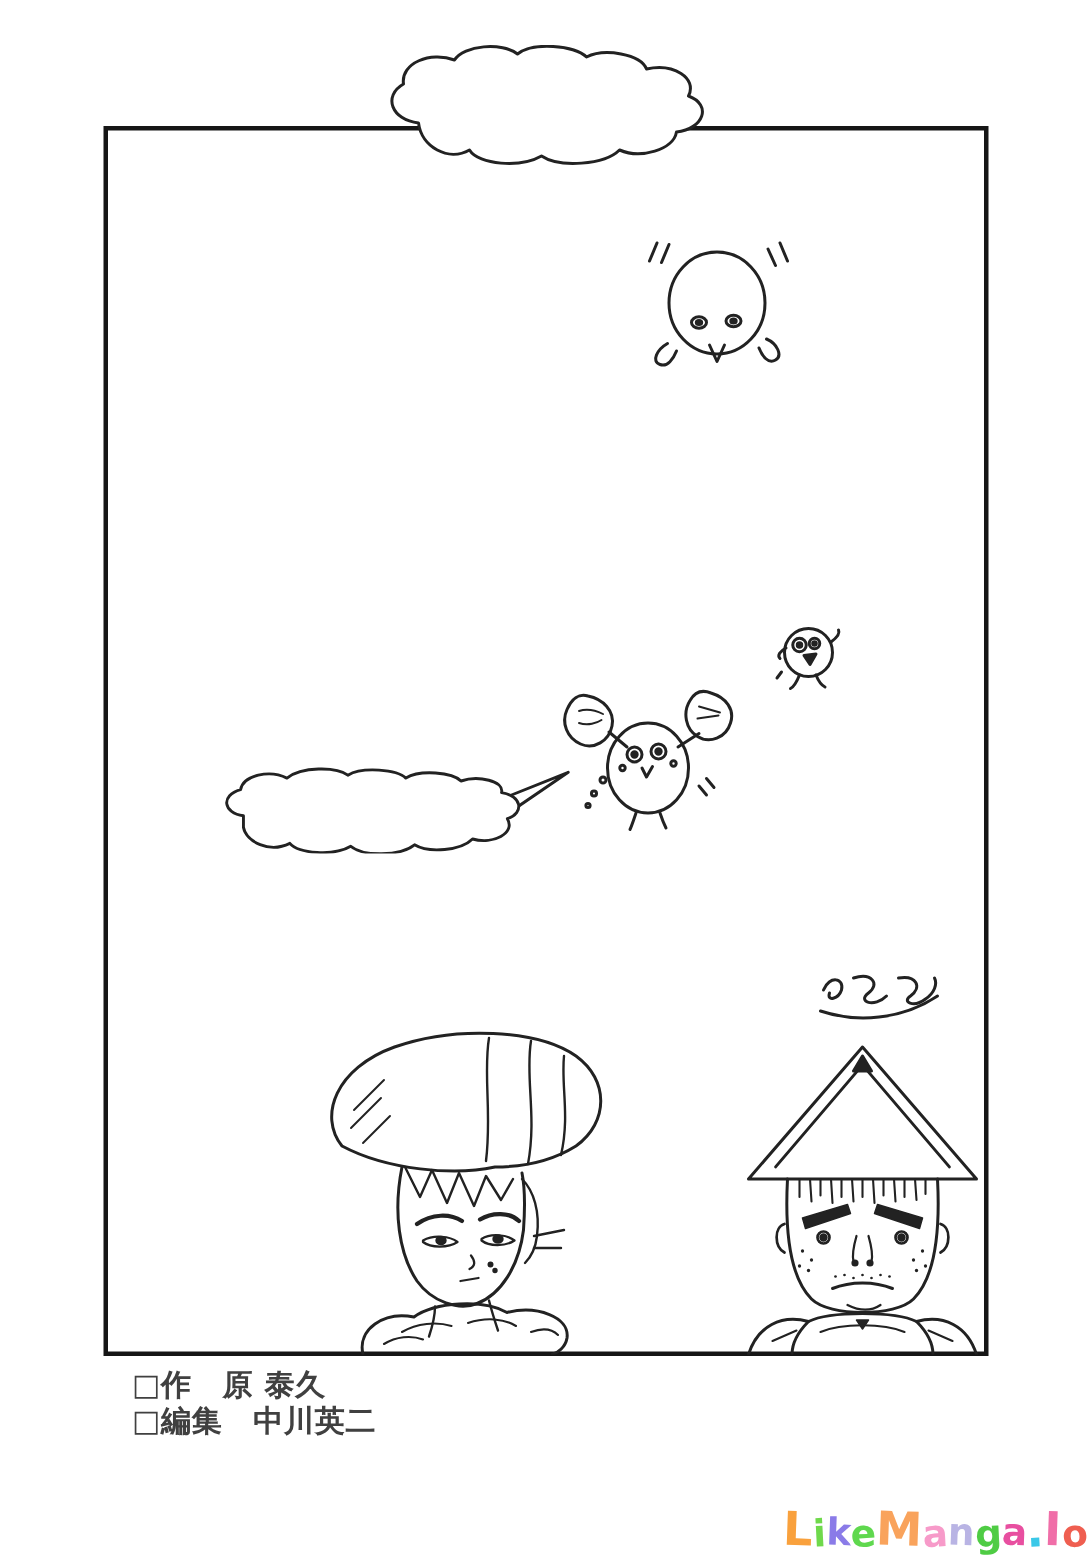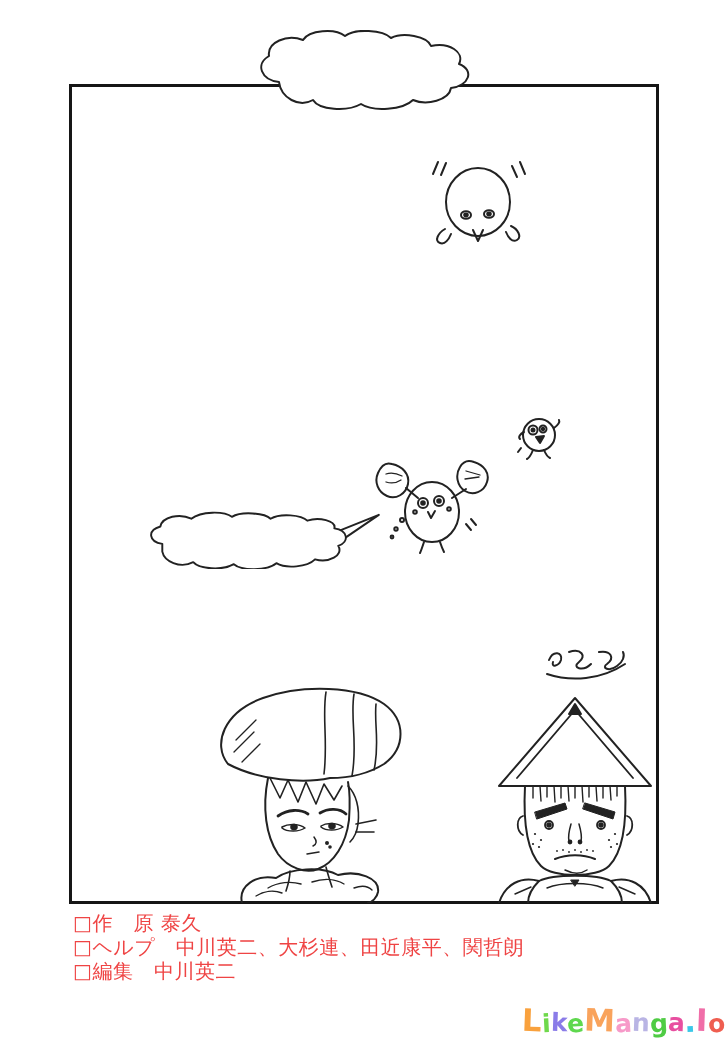--- a/index.html
+++ b/index.html
@@ -6,21 +6,21 @@
   .page{position:relative;width:728px;height:1040px;background:#ffffff;overflow:hidden;
         font-family:"DejaVu Sans","Liberation Sans",sans-serif;color:#1c1c1c;}
   .abs{position:absolute;}
   .hand{font-size:15px;line-height:22px;letter-spacing:.2px;white-space:nowrap;color:#1d1d1d;}
   .box{left:69px;top:84px;width:590px;height:820px;border:3px solid #161616;box-sizing:border-box;background:#fff;z-index:1;}
   .cloud-wrap{z-index:3;}
   .cloud-text{position:absolute;width:100%;text-align:center;font-size:16px;letter-spacing:.5px;color:#1d1d1d;}
   svg.doodle{stroke:#222;fill:none;stroke-width:2;stroke-linecap:round;stroke-linejoin:round;z-index:2;}
   .sig{font-size:14px;line-height:18px;letter-spacing:.3px;}
   .woo{font-family:"DejaVu Serif","Liberation Serif",serif;font-style:italic;font-size:24px;letter-spacing:4px;color:#242424;}
-  .credits{left:73px;top:911px;font-size:20px;font-weight:normal;line-height:24px;color:#ef4444;letter-spacing:.5px;}
+  .credits{left:88px;top:911px;font-size:20px;font-weight:bold;line-height:24px;color:#404040;letter-spacing:.5px;}
   .credits div{white-space:nowrap;}
   .watermark{right:3px;bottom:2px;display:flex;align-items:baseline;z-index:5;font-weight:bold;}
   .wl{display:inline-block;font-size:25px;font-weight:bold;
       text-shadow:-2px -2px 0 #fff,2px -2px 0 #fff,-2px 2px 0 #fff,2px 2px 0 #fff,0 0 5px rgba(255,255,255,.95);}
   .wl.big{font-size:31px;}
   .wl:nth-child(odd){transform:rotate(2deg);}
   .wl:nth-child(even){transform:rotate(-3deg);position:relative;top:1px;}
 </style>
 </head>
 <body>
@@ -201,21 +201,20 @@
     <path d="M54,187 C68,180 112,180 126,187" stroke-width="1.8"></path>
     <path d="M62,194 C76,188 104,188 118,194 M30,200 L46,193 M150,200 L134,193" stroke-width="1.4"></path>
   </svg>
   <div class="abs hand" style="left:459px;top:786px;font-size:15px;">
     <div>angry</div>
     <div style="padding-left:12px;">!</div>
   </div>
 
   <div class="abs credits">
     <div>□作　原 泰久</div>
-    <div>□ヘルプ　中川英二、大杉連、田近康平、関哲朗</div>
     <div>□編集　中川英二</div>
   </div>
 
   <div class="abs watermark">
       <span class="wl big" style="color: rgb(249, 161, 61);">L</span>
       <span class="wl" style="color: rgb(111, 217, 75);">i</span>
       <span class="wl" style="color: rgb(138, 123, 232);">k</span>
       <span class="wl" style="color: rgb(95, 216, 78);">e</span>
       <span class="wl big" style="color: rgb(249, 163, 92);">M</span>
       <span class="wl" style="color: rgb(247, 154, 201);">a</span>

